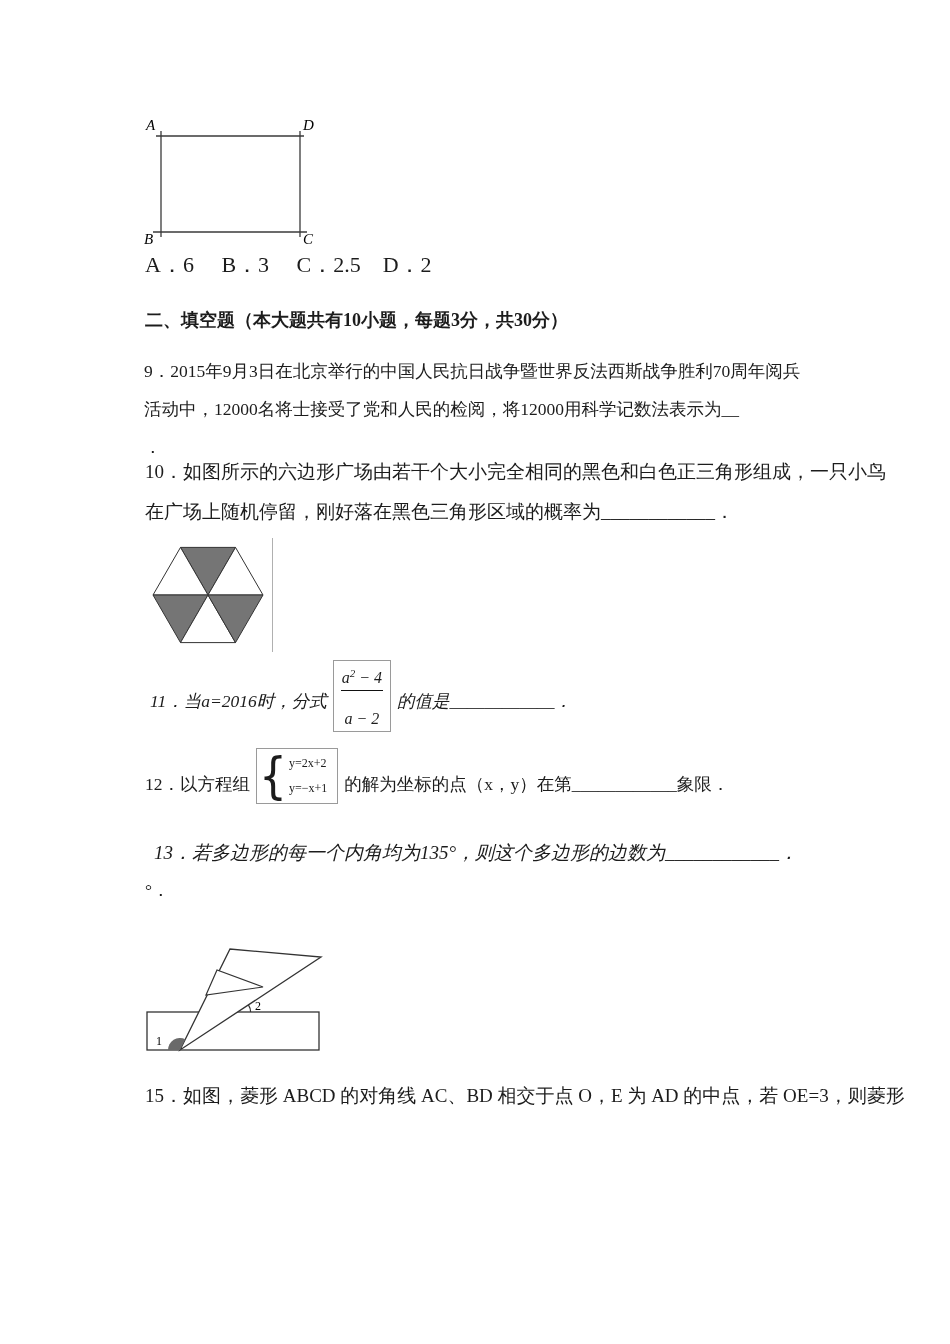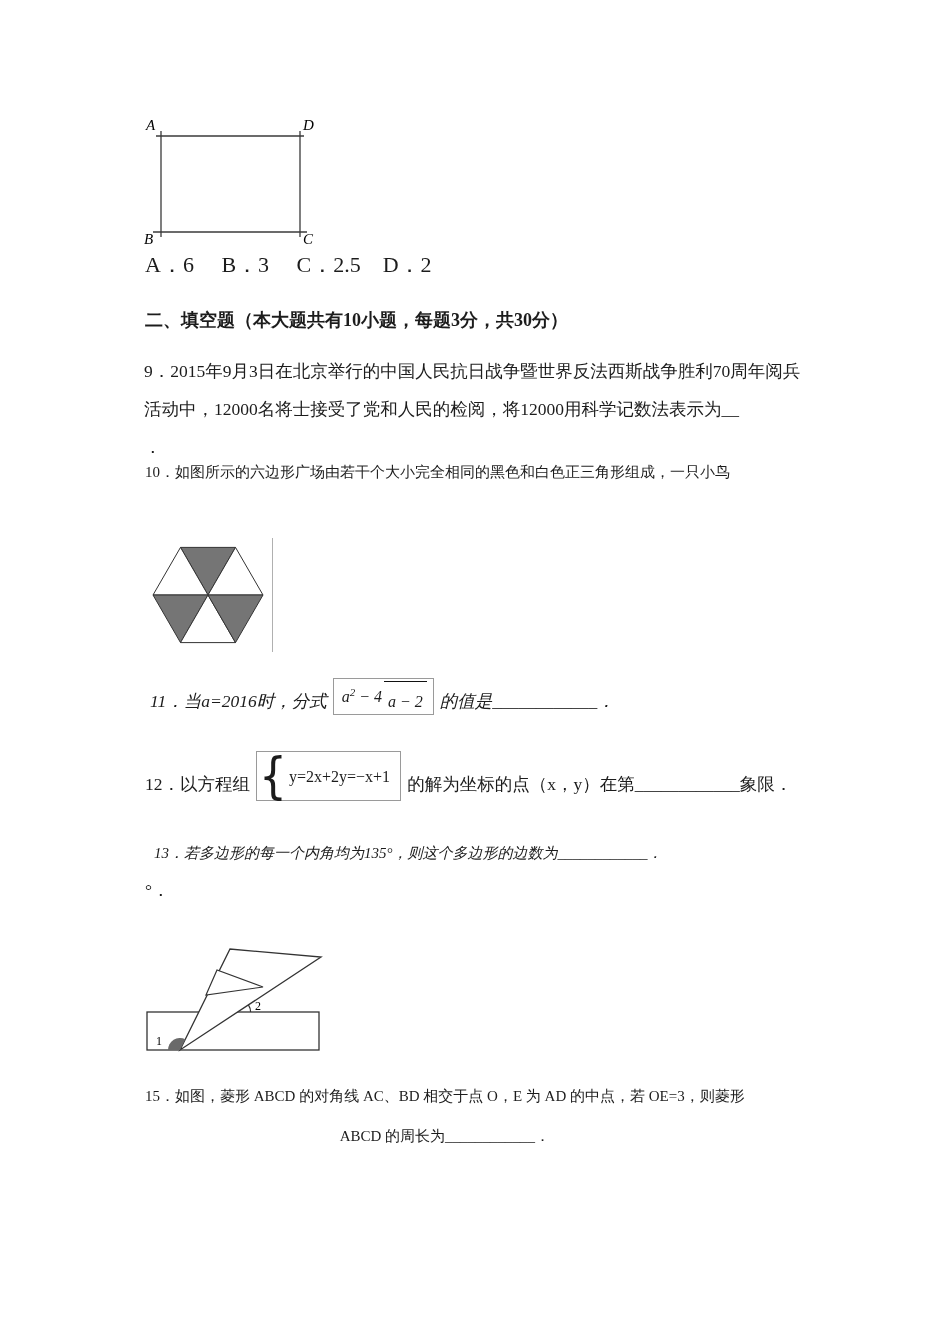--- a/index.html
+++ b/index.html
@@ -3,44 +3,44 @@
 <meta charset="utf-8">
 <style>
   html,body{margin:0;padding:0;background:#ffffff;}
   body{
     width:950px;height:1344px;position:relative;overflow:hidden;
     font-family:"Liberation Serif","DejaVu Serif","DejaVu Sans",serif;
     color:#1c1c1c;
   }
   .abs{position:absolute;}
   .txt{font-size:22px;white-space:nowrap;}
-  .tline{height:40px;line-height:40px;font-size:15px;white-space:nowrap;text-align:center;}
+  .tline{height:40px;line-height:40px;font-size:19px;white-space:nowrap;}
   .tline38{height:38px;line-height:38px;font-size:17.5px;white-space:nowrap;}
   #sec-header{font-size:18px;font-weight:bold;white-space:nowrap;}
   #fig-hex{border-right:1px solid #b0b0b0;}
   .row{display:flex;align-items:center;white-space:nowrap;}
   .rowtxt{font-size:17.5px;position:relative;top:5px;white-space:nowrap;}
   .rowtxt2{font-size:17.5px;position:relative;top:8px;white-space:nowrap;}
   .fraction-box{
-    display:inline-flex;flex-direction:row;align-items:center;
+    display:inline-flex;flex-direction:column;align-items:center;
     border:1px solid #9a9a9a;padding:2px 6px;margin:0 6px;font-size:16px;
   }
   .frac-num{padding:0 2px 2px 2px;line-height:20px;}
   .frac-num sup{font-size:11px;}
-  .frac-den{border-top:1.4px solid #111;padding:10px 4px 0 4px;line-height:20px;}
+  .frac-den{border-top:1.4px solid #111;padding:18px 4px 0 4px;line-height:20px;}
   .eq-box{
     display:inline-flex;align-items:center;border:1px solid #9a9a9a;
     padding:2px 10px 2px 2px;margin:0 6px;
   }
   .brace{
     font-family:"DejaVu Sans","Liberation Sans",sans-serif;
     font-size:44px;line-height:1;font-weight:400;transform:scaleY(1.15);
     display:inline-block;margin-right:2px;
   }
-  .eq-col{display:inline-flex;font-size:16px;line-height:25px;}
+  .eq-col{display:inline-flex;flex-direction:column;font-size:12px;line-height:25px;}
   svg text{font-family:"Liberation Serif","DejaVu Serif",serif;}
   .fig-label{font-style:italic;font-size:15px;}
 </style>
 </head>
 <body>
 
 <div class="abs" style="left:138px;top:112px;">
   <svg width="190" height="136" viewBox="0 0 190 136">
     <g stroke="#3a3a3a" stroke-width="1.3">
       <line x1="18" y1="24" x2="166" y2="24"></line>
@@ -60,20 +60,21 @@
 <div class="abs" id="sec-header" style="left:145px;top:308px;">二、填空题（本大题共有10小题，每题3分，共30分）</div>
 
 <div class="abs" style="left:144px;top:352px;">
   <div class="tline38">9．2015年9月3日在北京举行的中国人民抗日战争暨世界反法西斯战争胜利70周年阅兵</div>
   <div class="tline38">活动中，12000名将士接受了党和人民的检阅，将12000用科学记数法表示为__</div>
   <div class="tline38">．</div>
 </div>
 
 <div class="abs" style="left:145px;top:452px;">
   <div class="tline">10．如图所示的六边形广场由若干个大小完全相同的黑色和白色正三角形组成，一只小鸟</div>
+  <div class="tline">在广场上随机停留，刚好落在黑色三角形区域的概率为____________．</div>
 </div>
 
 <div class="abs" id="fig-hex" style="left:148px;top:538px;width:124px;height:114px;">
   <svg width="120" height="114" viewBox="0 0 120 114">
     <g stroke="#333" stroke-width="1">
       <polygon points="60,57 87.5,9.4 32.5,9.4" fill="#757575"></polygon>
       <polygon points="60,57 115,57 87.5,9.4" fill="#ffffff"></polygon>
       <polygon points="60,57 32.5,9.4 5,57" fill="#ffffff"></polygon>
       <polygon points="60,57 5,57 32.5,104.6" fill="#757575"></polygon>
       <polygon points="60,57 32.5,104.6 87.5,104.6" fill="#ffffff"></polygon>
@@ -116,14 +117,13 @@
     <polygon points="72,24 61,49 118,41" fill="#ffffff" stroke="#333" stroke-width="1.2"></polygon>
     <path d="M 35 104 L 23 104 A 12 12 0 0 1 40.3 93.2 Z" fill="#6a6a6a"></path>
     <path d="M 105.6 66 A 13 13 0 0 0 103.4 58.8" fill="none" stroke="#333" stroke-width="1.2"></path>
     <text x="11" y="99" font-size="12">1</text>
     <text x="110" y="64" font-size="12">2</text>
   </svg>
 </div>
 
 <div class="abs" style="left:145px;top:1076px;">
   <div class="tline">15．如图，菱形 ABCD 的对角线 AC、BD 相交于点 O，E 为 AD 的中点，若 OE=3，则菱形</div>
-  <div class="tline">ABCD 的周长为____________．</div>
 </div>
 
 </body></html>

